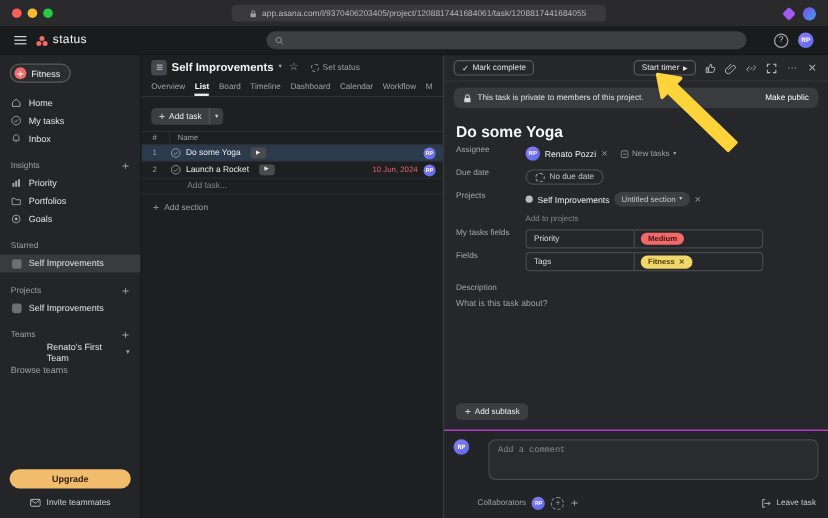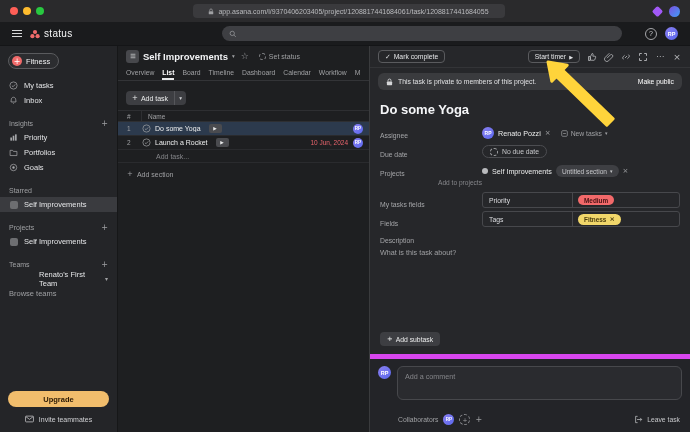--- a/index.html
+++ b/index.html
@@ -106,21 +106,21 @@
   .btn-outline { display:inline-flex; align-items:center; gap:3px; height:13px; border:1px solid #5a5b5e; border-radius:4px;
                  padding:0 6px; font-size:6.8px; color:#e4e5e7; background:transparent; white-space:nowrap; cursor:pointer; }
   .head-spacer { flex:1; }
   .panel-icons { display:flex; align-items:center; gap:7px; color:#b9babd; }
   .pi { width:10px; height:10px; display:flex; align-items:center; justify-content:center; font-size:8px; cursor:pointer; }
   .banner { margin:5px 8px; height:17px; background:#3a3b3e; border-radius:6px; display:flex; align-items:center; gap:5px;
             padding:0 8px; font-size:6.8px; color:#e0e1e3; flex:none; }
   .banner-action { margin-left:auto; color:#fff; cursor:pointer; white-space:nowrap; }
   .task-title { padding:7px 10px 5px; font-size:13px; font-weight:bold; color:#f5f6f8; }
   .fields { padding:0 10px; }
-  .frow { display:flex; align-items:flex-end; min-height:17px; margin-bottom:2px;gap:44px; }
+  .frow { display:flex; align-items:flex-start; min-height:17px; margin-bottom:2px; }
   .flabel { width:58px; flex:none; font-size:6.8px; color:#a5a6a9; }
   .fvalue { display:flex; align-items:center; gap:4px; font-size:7.2px; color:#eceded; }
   .xbtn { color:#9fa0a3; font-size:7px; cursor:pointer; }
   .newtasks { display:flex; align-items:center; gap:3px; color:#9fa0a3; font-size:6.8px; margin-left:6px; cursor:pointer; }
   .duedate-btn { display:inline-flex; align-items:center; gap:4px; border:1px solid #4c4d51; border-radius:9px; height:13px;
                  padding:0 7px; font-size:6.8px; color:#c6c7ca; cursor:pointer; }
   .dashed-circle8 { width:8px; height:8px; border:1px dashed #9fa0a3; border-radius:50%; flex:none; }
   .proj-dot { width:6px; height:6px; border-radius:50%; background:#b9babd; flex:none; }
   .section-chip { display:inline-flex; align-items:center; gap:3px; background:#3e3f43; border-radius:7px; height:12px;
                   padding:0 6px; font-size:6.6px; color:#c6c7ca; cursor:pointer; }
@@ -129,21 +129,21 @@
   .fcell-label { width:90px; display:flex; align-items:center; padding:0 6px; font-size:6.8px; color:#dcdde0; border-right:1px solid #47484c; }
   .fcell-value { display:flex; align-items:center; padding:0 5px; }
   .badge { border-radius:8px; padding:1.5px 6px; font-size:6.4px; font-weight:bold; display:inline-flex; gap:3px; align-items:center; cursor:pointer; }
   .badge-medium { background:#f2696a; color:#471314; }
   .badge-fitness { background:#f1d76a; color:#4c3e0d; }
   .desc-label { padding:8px 10px 2px; font-size:6.8px; color:#a5a6a9; }
   .desc-placeholder { padding:2px 10px; font-size:7.2px; color:#9fa0a3; cursor:text; }
   .panel-spacer { flex:1; }
   .add-subtask { margin:0 0 8px 10px; display:inline-flex; width:max-content; align-items:center; gap:3px; background:#3d3e42;
                  border-radius:4px; height:14px; padding:0 7px; font-size:6.8px; color:#eceded; cursor:pointer; }
-  .comment-wrap { border-top:5px solid #d946ef; background:#232428; padding:7px 8px; display:flex; gap:6px; flex:none; }
+  .comment-wrap { border-top:1px solid #d946ef; background:#232428; padding:7px 8px; display:flex; gap:16px; flex:none;font-family:Liberation Mono, monospace; }
   .comment-box { flex:1; border:1px solid #47484c; border-radius:6px; background:#2a2b2f; min-height:34px; padding:5px 7px;
                  font-size:7.2px; color:#85868a; cursor:text; }
   .panel-footer { background:#232428; height:25px; display:flex; align-items:center; gap:5px; padding:0 10px 0 28px;
                   font-size:6.8px; color:#9fa0a3; flex:none; }
   .addcollab { width:11px; height:11px; border:1px dashed #85868a; border-radius:50%; display:flex; align-items:center;
                justify-content:center; font-size:6px; color:#9fa0a3; cursor:pointer; }
   .plus-collab { font-size:8px; color:#9fa0a3; cursor:pointer; }
   .leave { margin-left:auto; display:flex; align-items:center; gap:4px; color:#c6c7ca; cursor:pointer; }
 
   .annot-arrow { position:absolute; left:540px; top:50px; width:80px; height:80px; pointer-events:none; z-index:50; }
@@ -198,20 +198,28 @@
 </div>
 
 <div class="app">
 
   <div class="sidebar">
     <div class="create-btn">
       <span class="create-plus glyph">+</span>
       <span>Fitness</span>
     </div>
 
+    <div class="side-item">
+      <span class="sicon">
+          <svg width="9" height="9" viewBox="0 0 10 10">
+            <path d="M1.5 4.8 L5 1.8 L8.5 4.8 V8.5 H1.5 z" fill="none" stroke="#a8a9ac" stroke-width="0.9"></path>
+          </svg>
+        </span>
+      <span>Home</span>
+    </div>
     <div class="side-item">
       <span class="sicon">
           <svg width="9" height="9" viewBox="0 0 10 10">
             <circle cx="5" cy="5" r="4" fill="none" stroke="#a8a9ac" stroke-width="0.8"></circle>
             <path d="M3.2 5.2 L4.5 6.4 L6.9 3.8" fill="none" stroke="#a8a9ac" stroke-width="0.8"></path>
           </svg>
         </span>
       <span>My tasks</span>
     </div>
     <div class="side-item">

